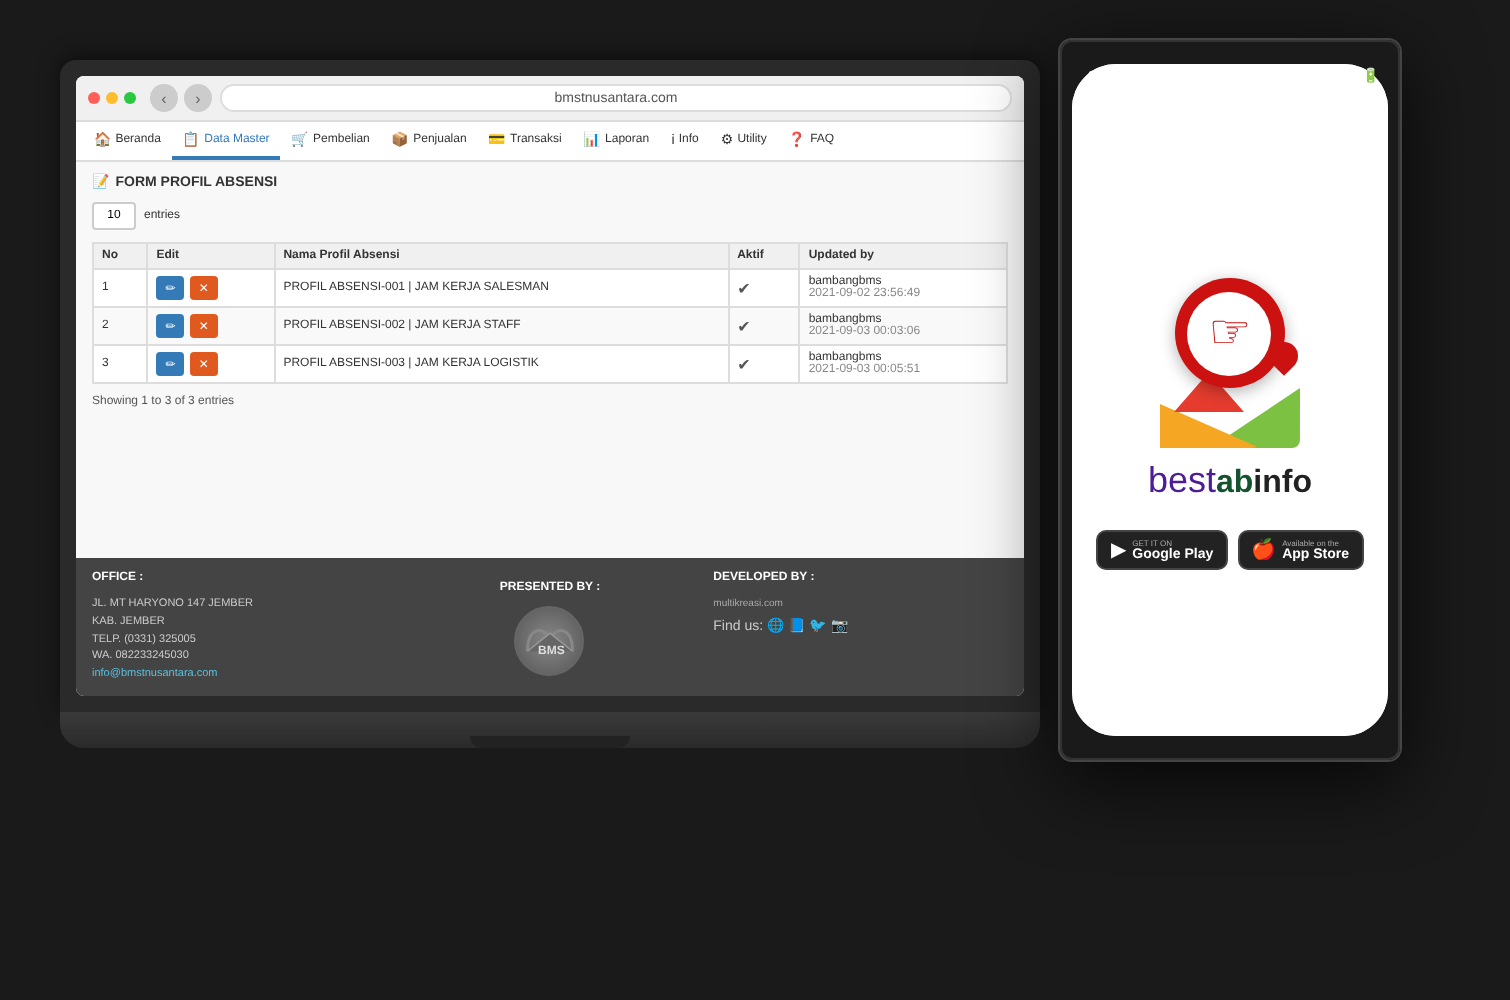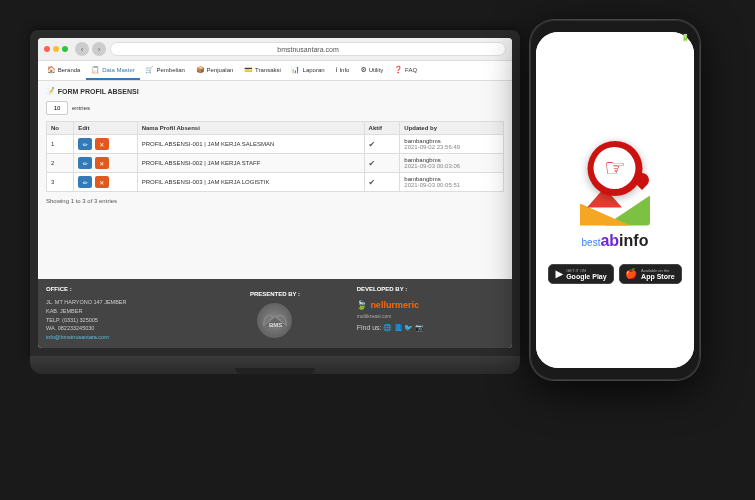--- a/index.html
+++ b/index.html
@@ -277,21 +277,21 @@
     .phone {
       position: absolute;
       right: 55px;
       top: 20px;
       width: 170px;
       height: 360px;
     }
 
     .phone-body {
       background: #1a1a1a;
-      border-radius: 24px;
+      border-radius: 6px;
       width: 100%;
       height: 100%;
       padding: 12px 6px;
       box-shadow: 
         0 0 0 1px #444,
         0 10px 40px rgba(0,0,0,0.8),
         inset 0 0 0 1px #333;
       position: relative;
     }
     .status-time {
@@ -433,26 +433,26 @@
       transform: rotate(-45deg);
     }
 
     .app-name-logo {
       font-size: 16px;
       font-weight: bold;
       color: #222;
       letter-spacing: 0;
     }
     .app-name-logo span.best {
-      color: #3b82f6;
+      color: #4c1d95;
       font-weight: 300;
-      font-size: 10px;
+      font-size: 18px;
     }
     .app-name-logo span.ab {
-      color: #6d28d9;
+      color: #14532d;
     }
 
     .store-buttons {
       display: flex;
       gap: 5px;
       margin-top: 8px;
     }
 
     .store-btn {
       background: #222;
@@ -625,23 +625,20 @@
                       <path d="M5,20 C5,5 15,2 20,12 C25,2 35,5 35,20" stroke="#888" stroke-width="2" fill="none"></path>
                       <path d="M5,20 L20,8 L35,20" fill="#666" stroke="#999" stroke-width="1"></path>
                       <text x="12" y="22" font-size="8" font-weight="bold" fill="#ddd">BMS</text>
                     </svg>
                   </div>
                 </div>
               </div>
             </div>
             <div class="footer-col">
               <div class="footer-title">DEVELOPED BY :</div>
-              <div class="nellurmeric-logo">
-                🍃 <span style="color:#ff6600">nellurmeric</span>
-              </div>
               <div class="nellurmeric-sub">multikreasi.com</div>
               <div class="social-icons">
                 <span>Find us:</span>
                 🌐 📘 🐦 📷
               </div>
             </div>
           </div>
 
         </div>
       </div>

